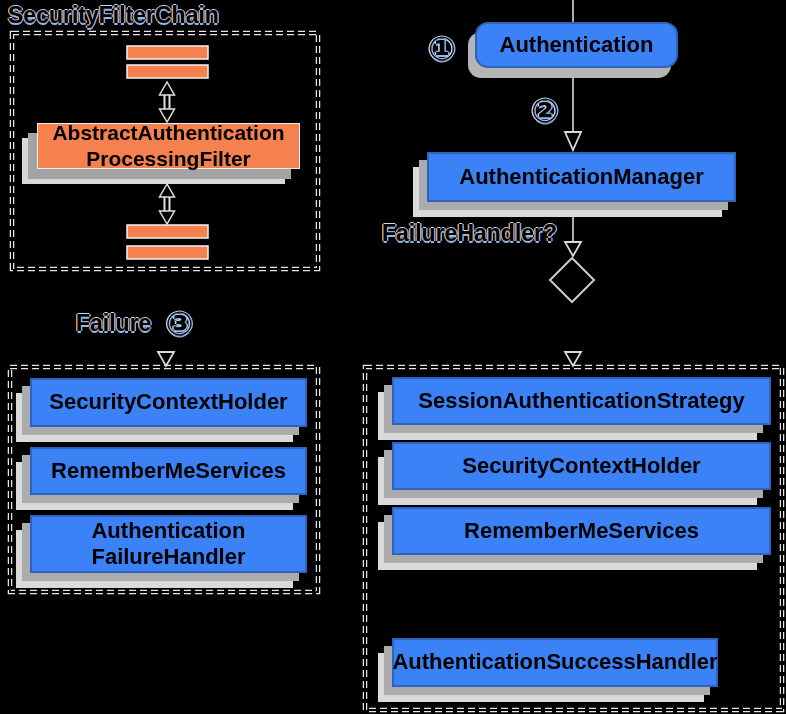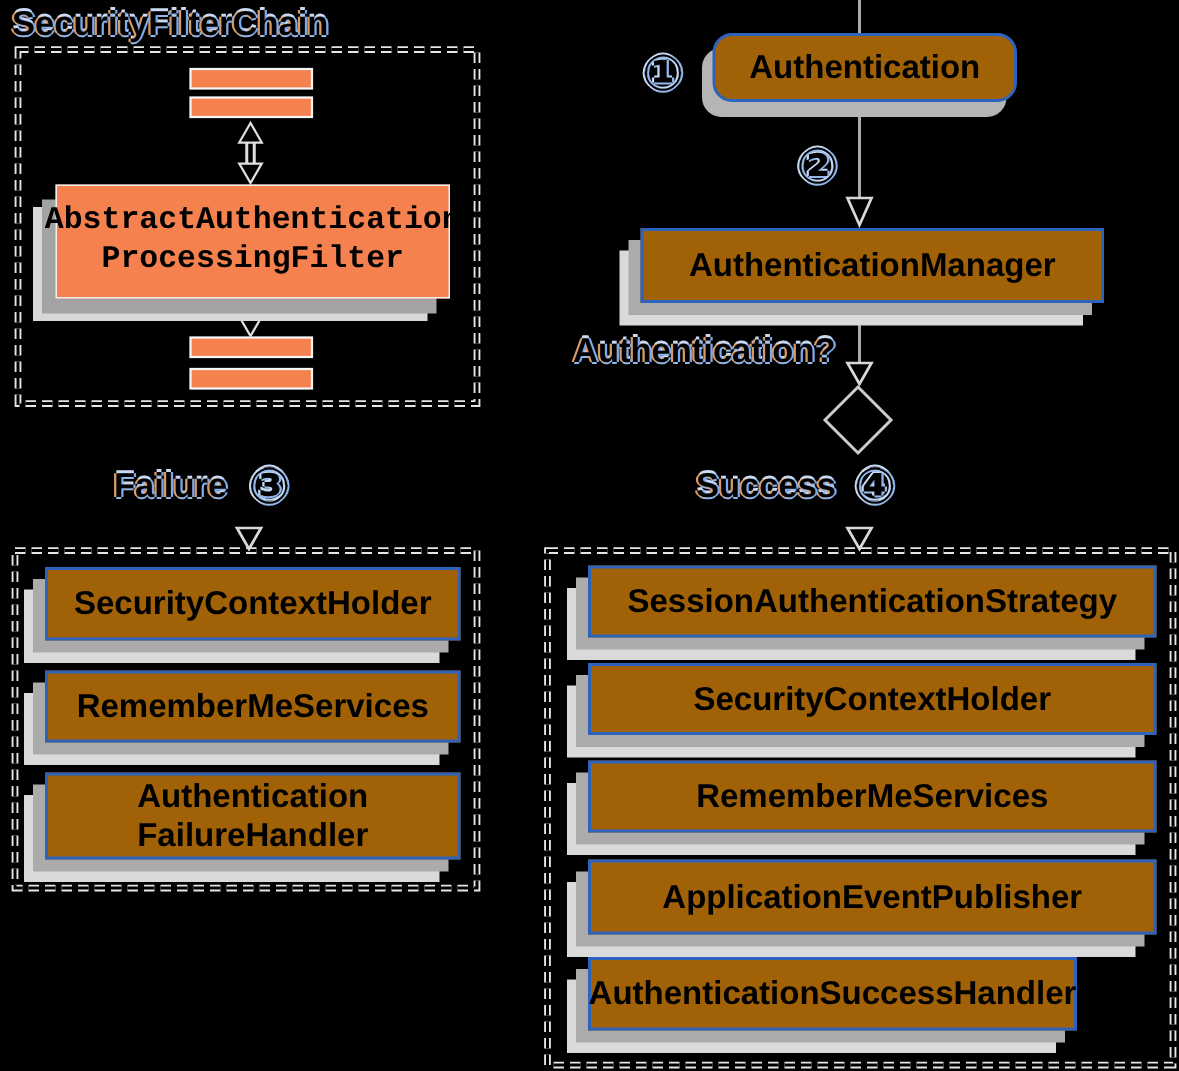--- a/index.html
+++ b/index.html
@@ -4,21 +4,21 @@
 <style>
   html,body{margin:0;padding:0;background:#000;}
   .canvas{
     position:relative;width:786px;height:714px;background:#000;
     font-family:"Liberation Sans","DejaVu Sans",sans-serif;font-weight:bold;
     overflow:hidden;
   }
   .canvas svg{position:absolute;left:0;top:0;z-index:1;}
   .abs{position:absolute;box-sizing:border-box;z-index:2;}
   .bluebox{
-    background:#a16207;border:2px solid #2D63BC;color:#000;
+    background:#3b82f6;border:2px solid #2D63BC;color:#000;
     display:flex;align-items:center;justify-content:center;text-align:center;
     font-size:22px;line-height:1.2;white-space:pre-line;
     box-shadow:-8px 8px 0 #ABABAB,-14px 15px 0 #DADADA;
   }
   .rounded{border-radius:13px;box-shadow:-7px 10px 0 #B5B5B5;}
   .orangebox{
     background:#F5814E;border:1px solid #EFEFEF;color:#000;
     display:flex;align-items:center;justify-content:center;text-align:center;
     font-size:21px;line-height:1.25;white-space:pre-line;
     box-shadow:-9px 10px 0 #A3A3A3,-15px 15px 0 #D7D7D7;
@@ -82,44 +82,39 @@
 
     <polygon points="565,132 581,132 573,150" fill="#000" stroke="#D9D9D9" stroke-width="1.8"></polygon>
     <polygon points="565,242 581,242 573,256" fill="#000" stroke="#D9D9D9" stroke-width="1.8"></polygon>
     <polygon points="158,352 174,352 166,366" fill="#000" stroke="#D9D9D9" stroke-width="1.8"></polygon>
     <polygon points="565,352 581,352 573,366" fill="#000" stroke="#D9D9D9" stroke-width="1.8"></polygon>
 
     <polygon points="572,258 594,280 572,302 550,280" fill="#000" stroke="#CCCCCC" stroke-width="2"></polygon>
   </svg>
 
   <div class="abs label" style="left:8px;top:2px;">SecurityFilterChain</div>
-  <div class="abs label" style="left:382px;top:220px;">Authentication?</div>
+  <div class="abs label" style="left:382px;top:220px;">FailureHandler?</div>
 
   <div class="abs badge" style="left:428px;top:32px;">①</div>
   <div class="abs badge" style="left:531px;top:94px;">②</div>
 
   <div class="abs label-row" style="left:60px;top:307px;">
     <span class="label">Failure</span>
     <span class="badge" style="margin-left:14px;">③</span>
   </div>
-  <div class="abs label-row" style="left:448px;top:307px;">
-    <span class="label">Success</span>
-    <span class="badge" style="margin-left:12px;">④</span>
-  </div>
 
   <div class="abs bluebox rounded" style="left:475px;top:22px;width:203px;height:46px;">Authentication</div>
   <div class="abs bluebox" style="left:427px;top:152px;width:309px;height:50px;">AuthenticationManager</div>
 
-  <div class="abs orangebox" style="left:37px;top:123px;width:263px;height:76px;font-family:Liberation Mono, monospace;">AbstractAuthentication
+  <div class="abs orangebox" style="left:37px;top:123px;width:263px;height:46px;">AbstractAuthentication
 ProcessingFilter</div>
 
   <div class="abs bluebox" style="left:30px;top:378px;width:277px;height:49px;">SecurityContextHolder</div>
   <div class="abs bluebox" style="left:30px;top:447px;width:277px;height:48px;">RememberMeServices</div>
   <div class="abs bluebox" style="left:30px;top:515px;width:277px;height:58px;">Authentication
 FailureHandler</div>
 
   <div class="abs bluebox" style="left:392px;top:377px;width:379px;height:48px;">SessionAuthenticationStrategy</div>
   <div class="abs bluebox" style="left:392px;top:442px;width:379px;height:48px;">SecurityContextHolder</div>
   <div class="abs bluebox" style="left:392px;top:507px;width:379px;height:48px;">RememberMeServices</div>
-  <div class="abs bluebox" style="left:392px;top:573px;width:379px;height:50px;">ApplicationEventPublisher</div>
   <div class="abs bluebox" style="left:392px;top:638px;width:326px;height:49px;">AuthenticationSuccessHandler</div>
 
 </div>
 
 </body></html>

